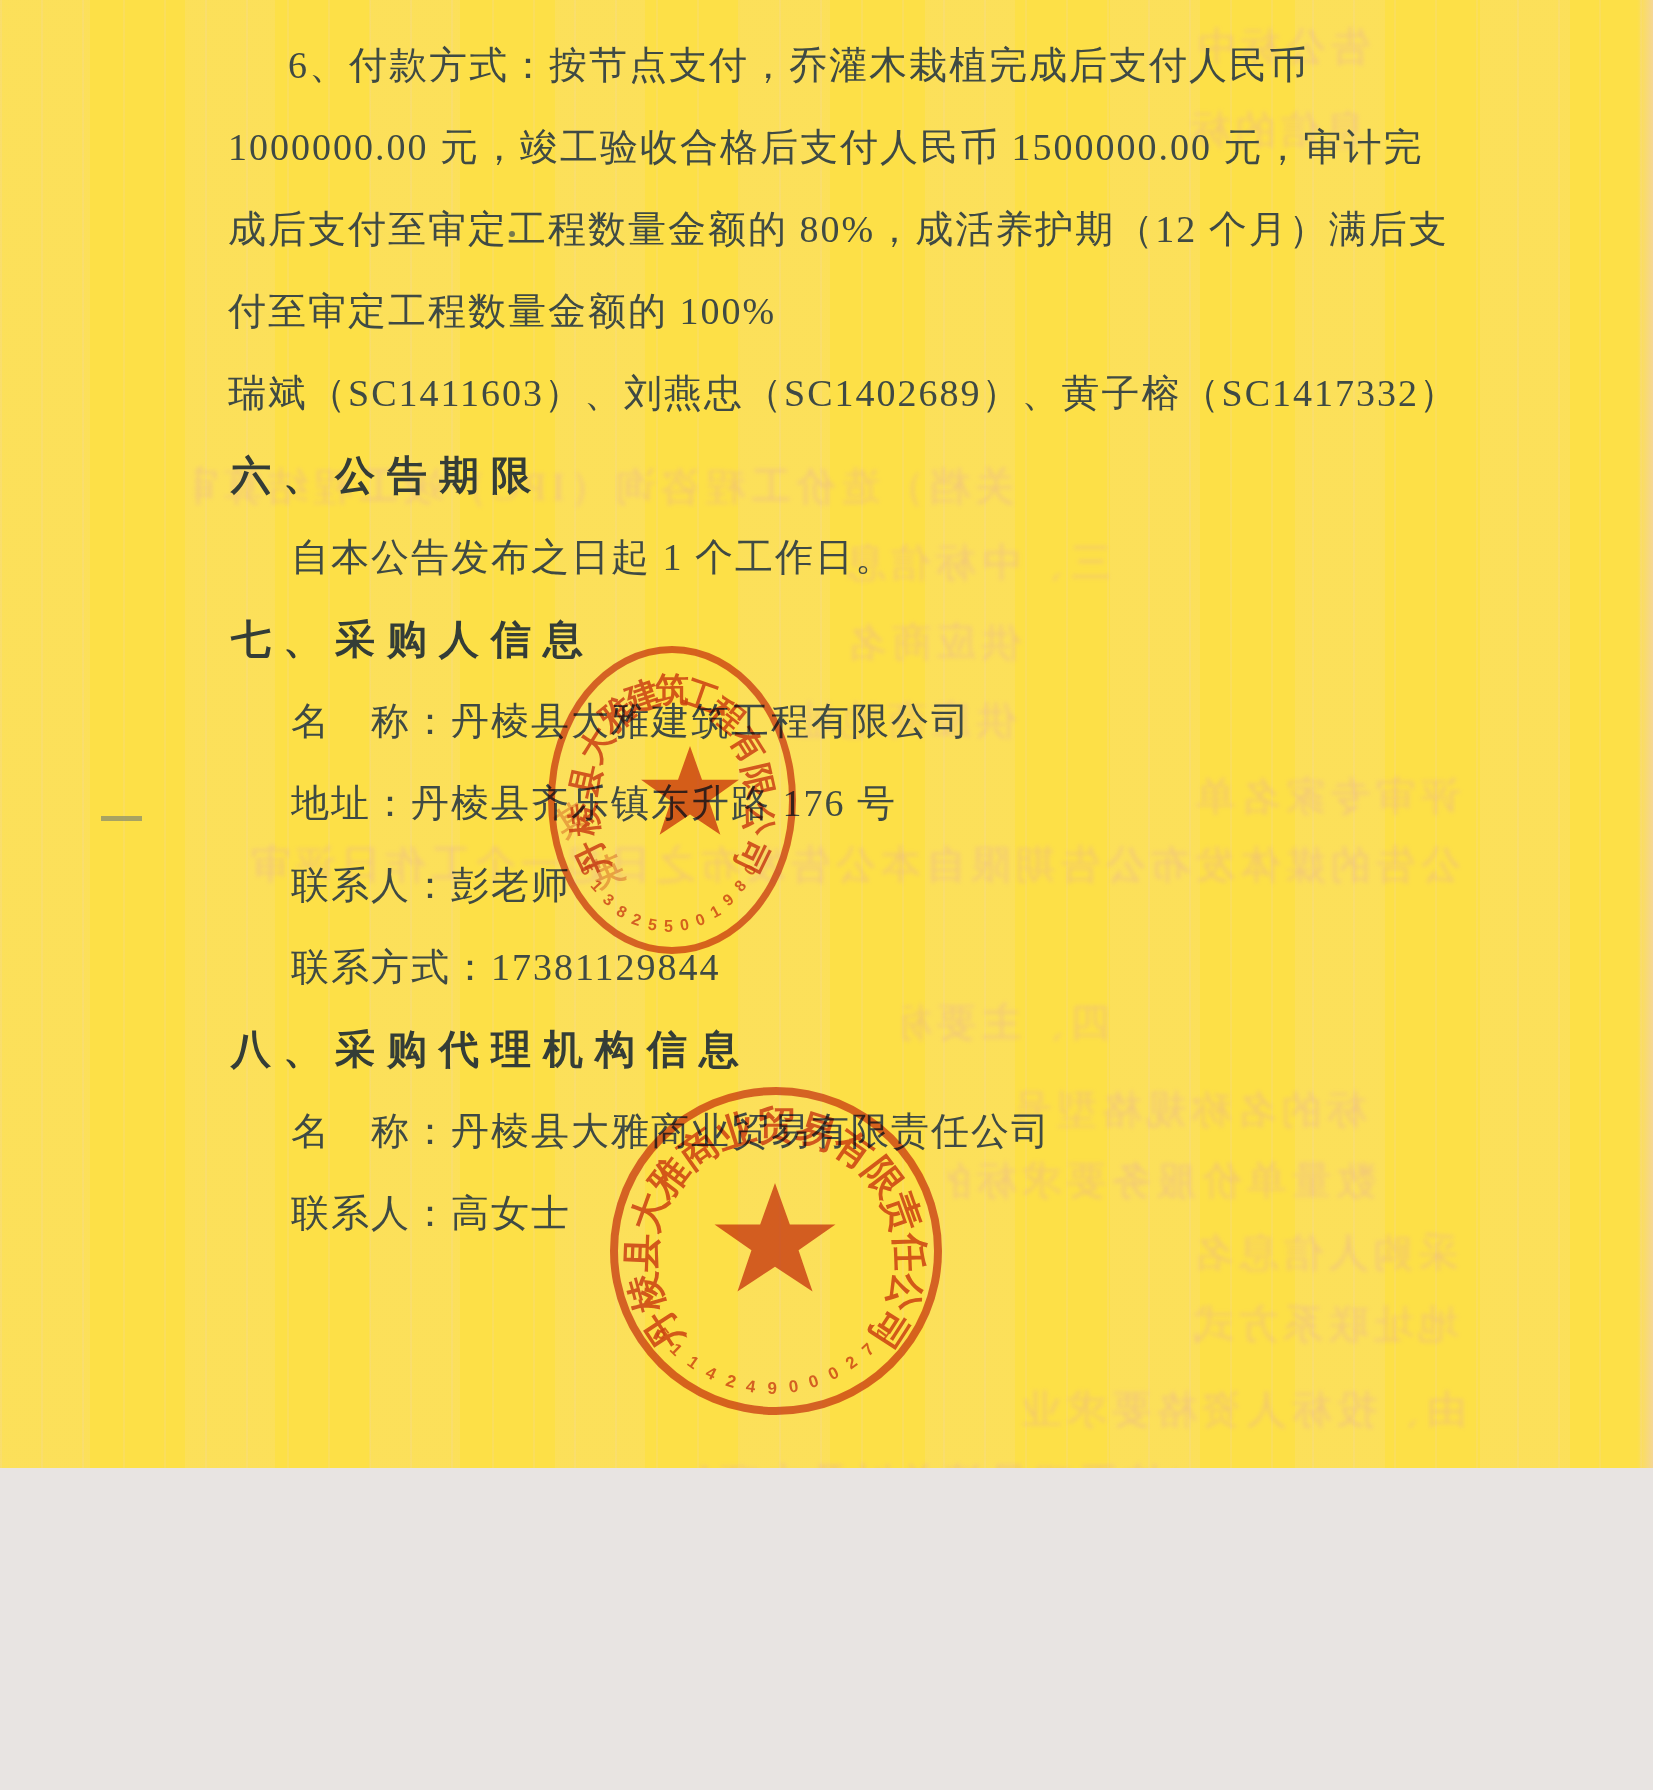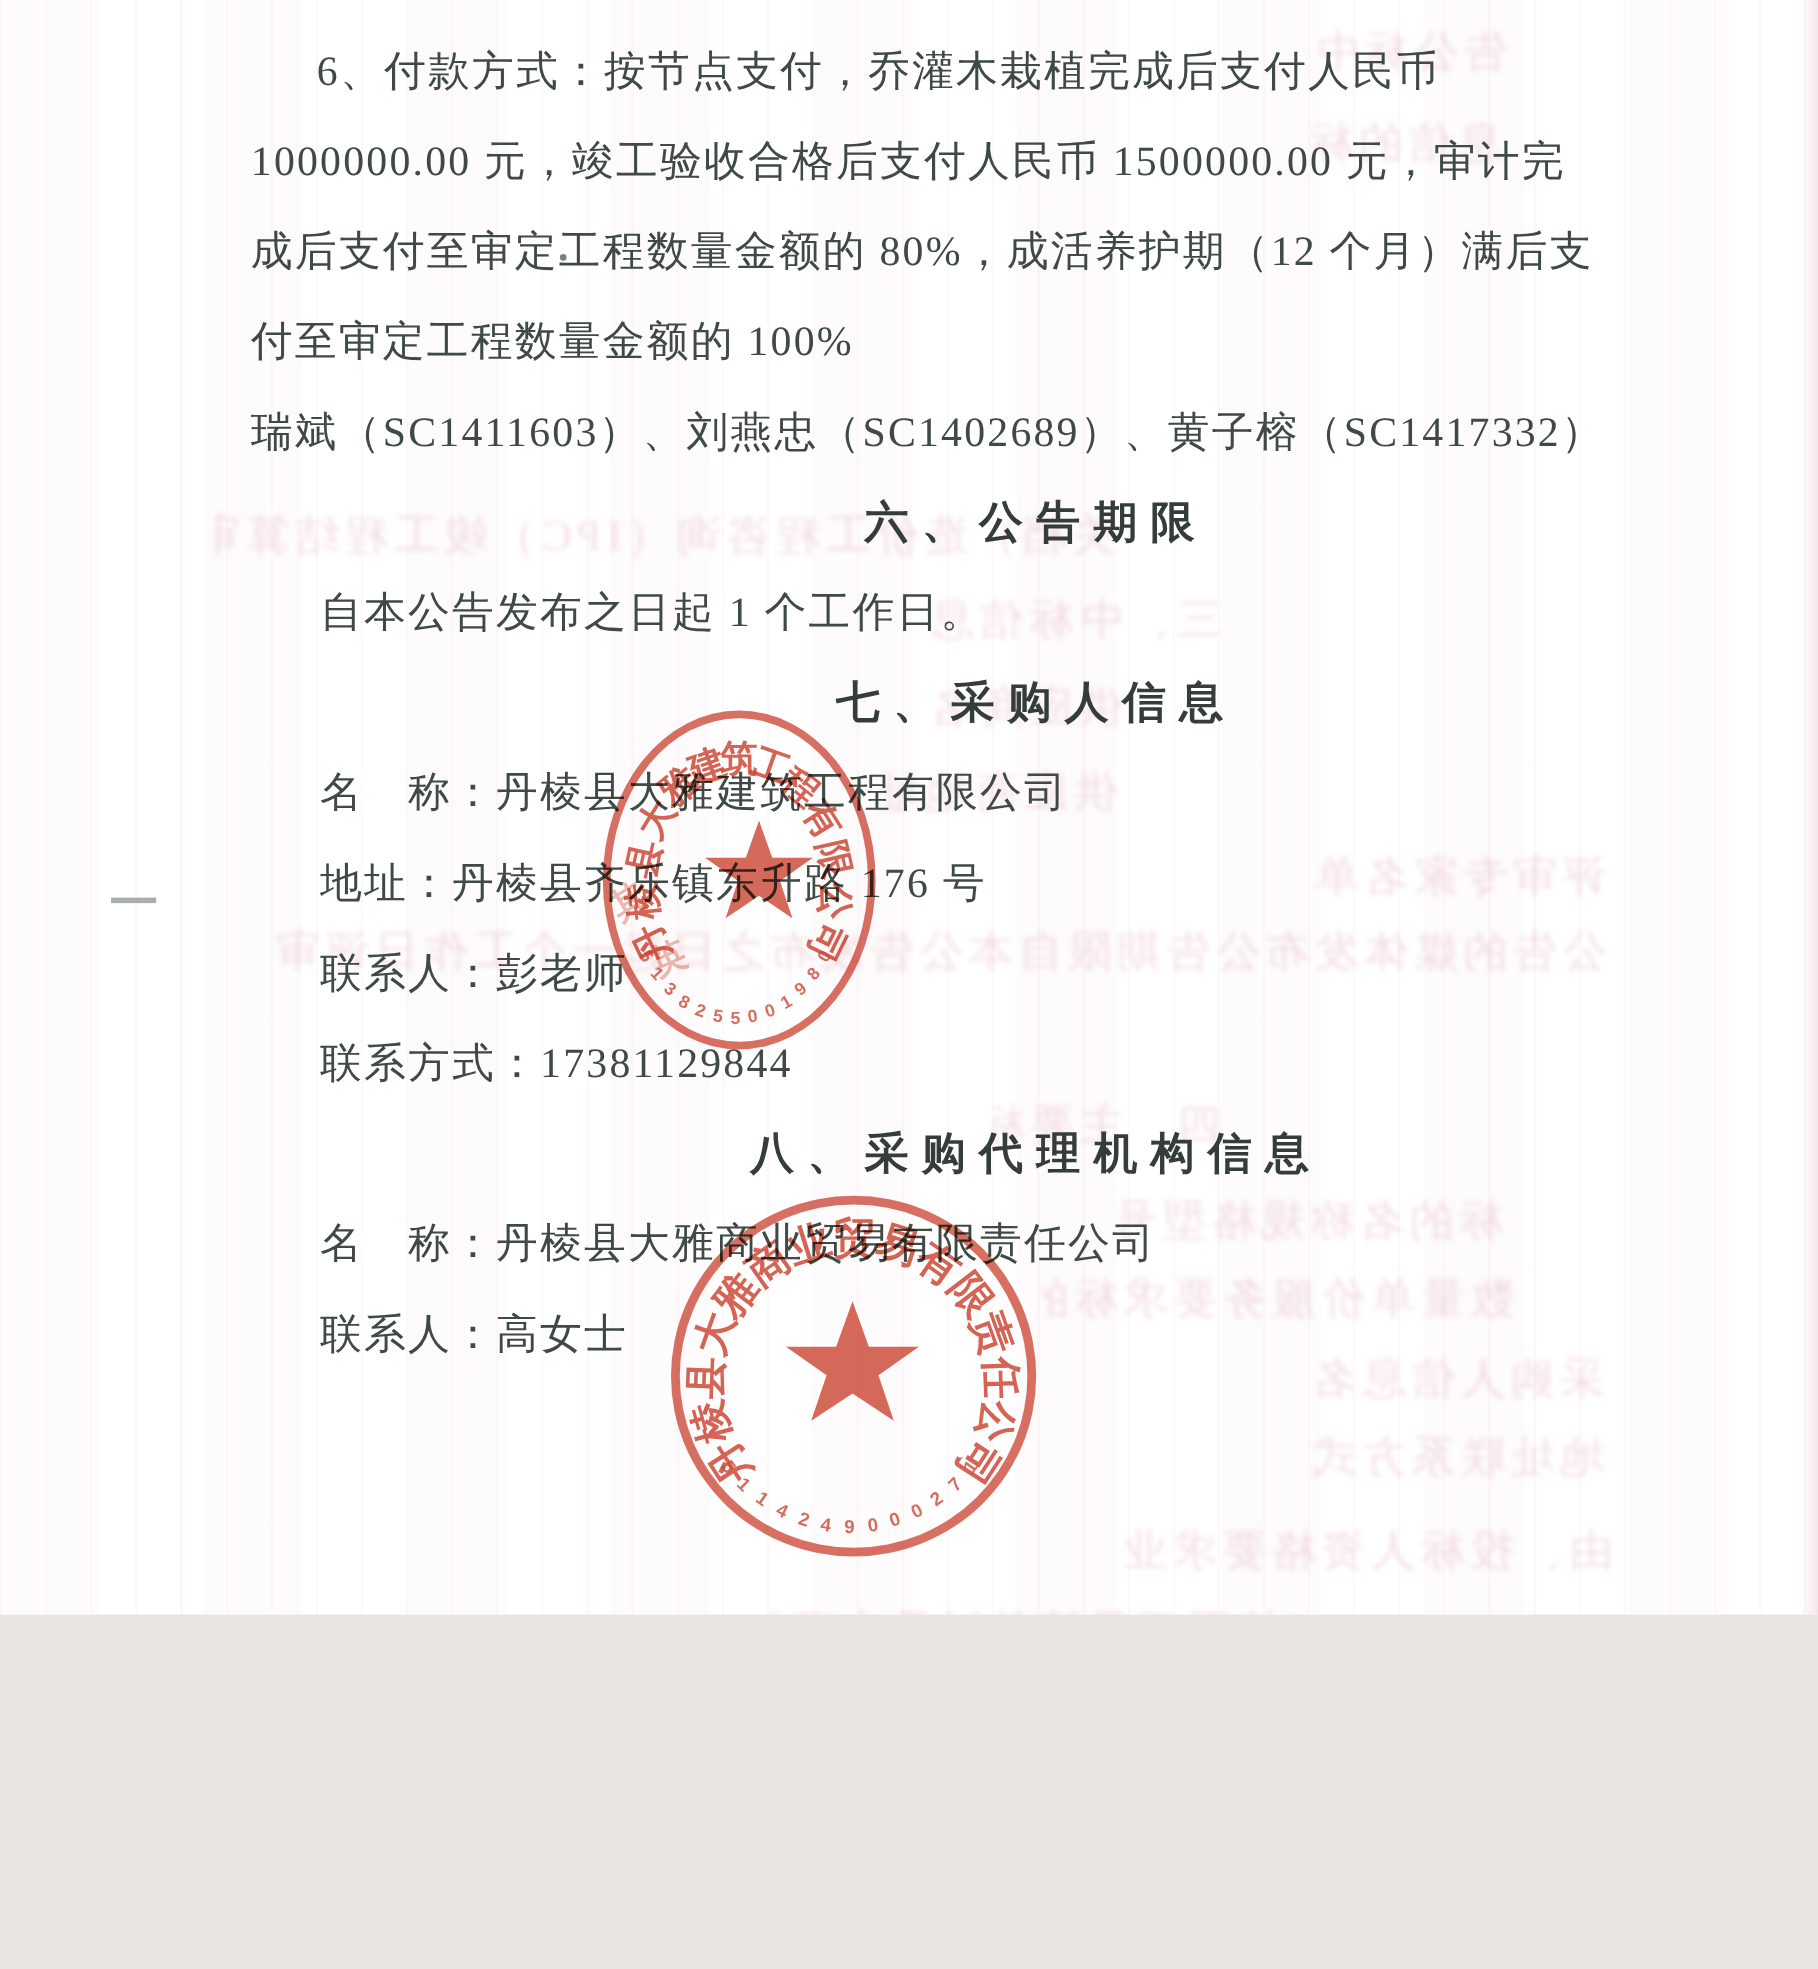--- a/index.html
+++ b/index.html
@@ -1,20 +1,20 @@
 <!DOCTYPE html>
 <html><head>
 <meta charset="utf-8">
 <style>
   html,body{margin:0;padding:0;}
   body{background:#e8e4e2;}
   .page{
     position:relative;
     width:1653px;height:1468px;
-    background:#ffffff;
+    background:#fde047;
     overflow:hidden;
     font-family:"Liberation Serif","DejaVu Serif",serif;
   }
   
   .page::before{
     content:'';position:absolute;inset:0;pointer-events:none;
     background:
       repeating-linear-gradient(90deg, rgba(238,210,216,.14) 0 2px, rgba(0,0,0,0) 2px 41px),
       repeating-linear-gradient(90deg, rgba(244,222,226,.12) 0 90px, rgba(0,0,0,0) 90px 185px);
   }
@@ -27,21 +27,21 @@
     height:82px;line-height:82px;white-space:nowrap;
     font-size:38px;letter-spacing:2px;color:#3f4a44;
   }
   .line.first{padding-left:288px;}
   .line.body{padding-left:228px;}
   .line.info{padding-left:291px;}
   .line.section, .section-inline{
     font-family:"Liberation Sans","DejaVu Sans",sans-serif;
     font-weight:700;color:#343d37;font-size:40px;letter-spacing:12px;
   }
-  .line.section{padding-left:231px;text-align:center;}
+  .line.section{padding-left:231px;}
   .line.mixed{padding-left:231px;}
   .mixed .rest{font-family:"Liberation Serif","DejaVu Serif",serif;font-weight:400;
     color:#3f4a44;font-size:38px;letter-spacing:2px;}
   
   .bleed{
     position:absolute;height:50px;line-height:50px;overflow:hidden;white-space:nowrap;
     font-size:40px;letter-spacing:5px;color:rgba(224,160,172,.62);
     transform:scaleX(-1);filter:blur(2.2px);opacity:.55;pointer-events:none;
   }
   

